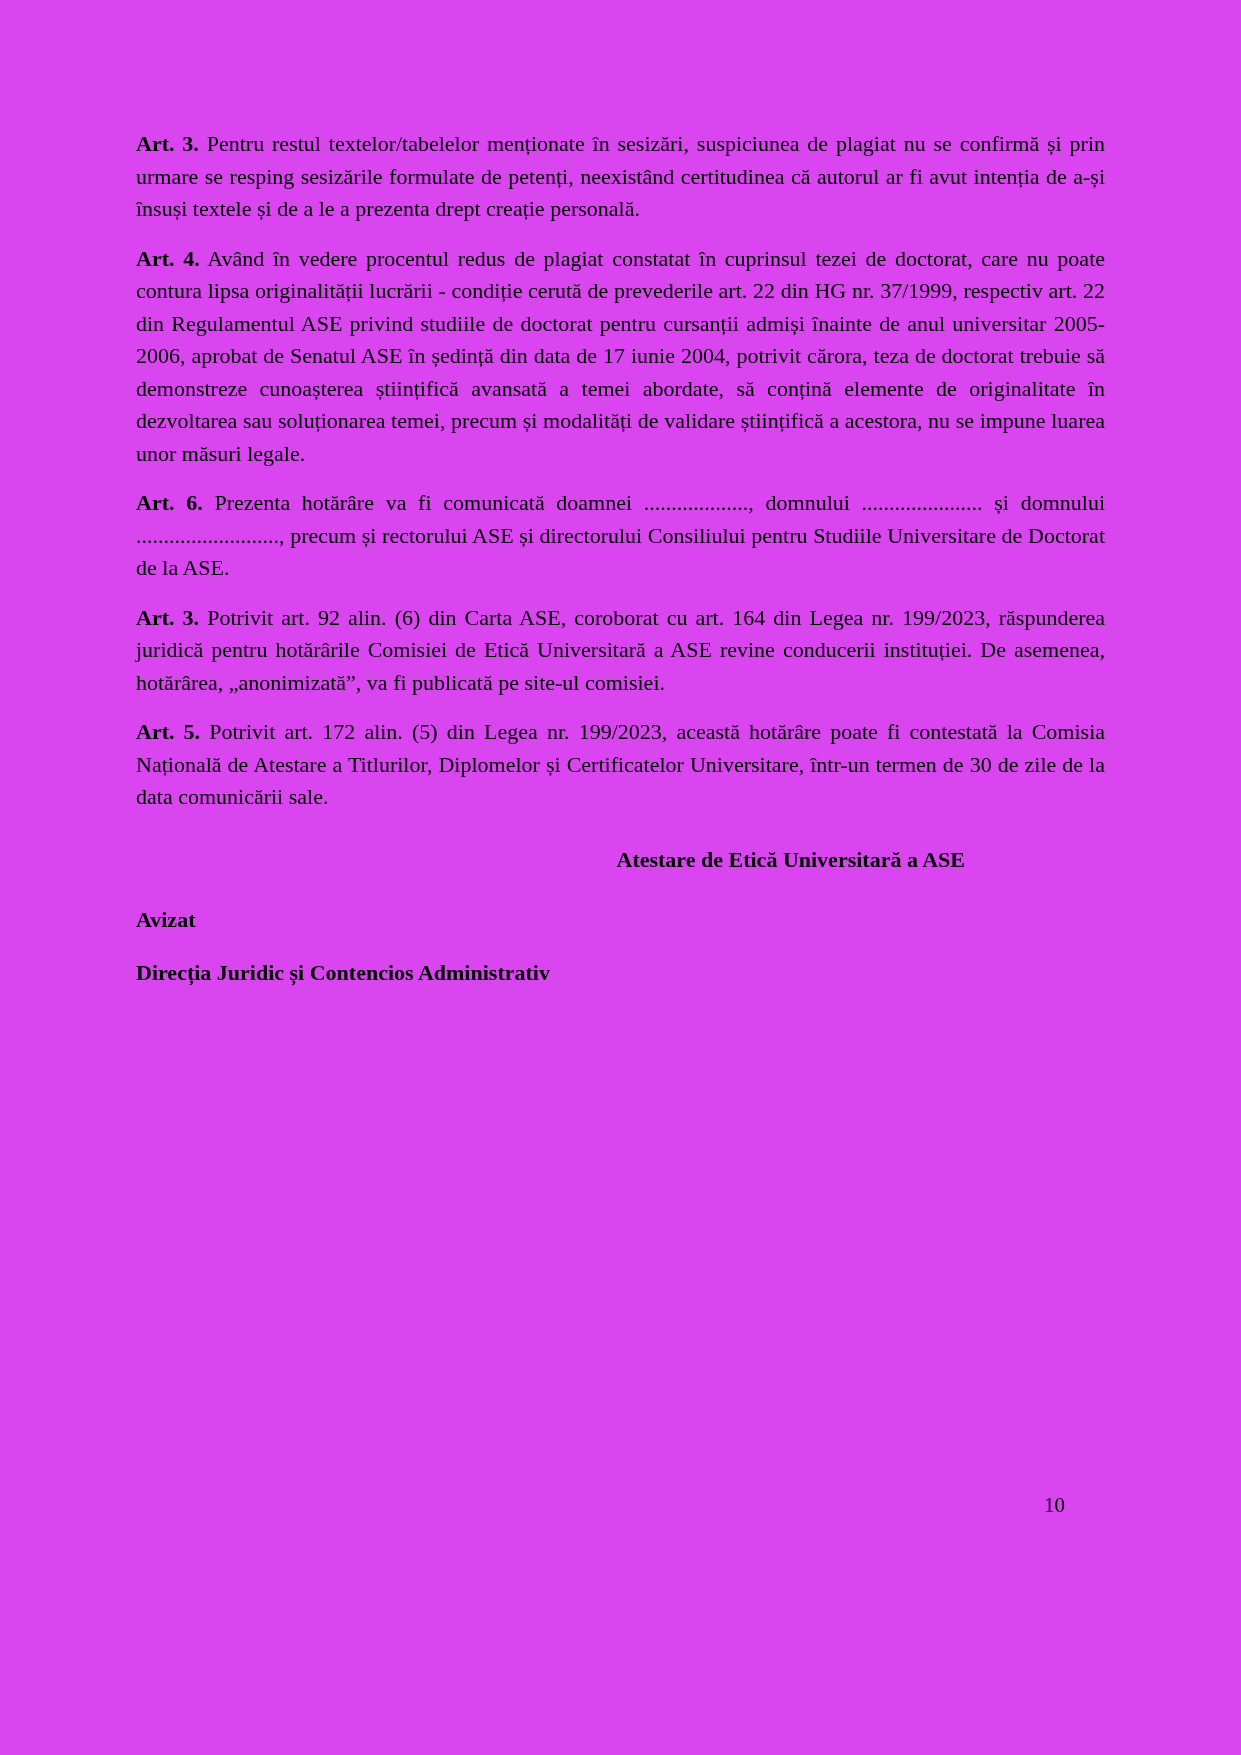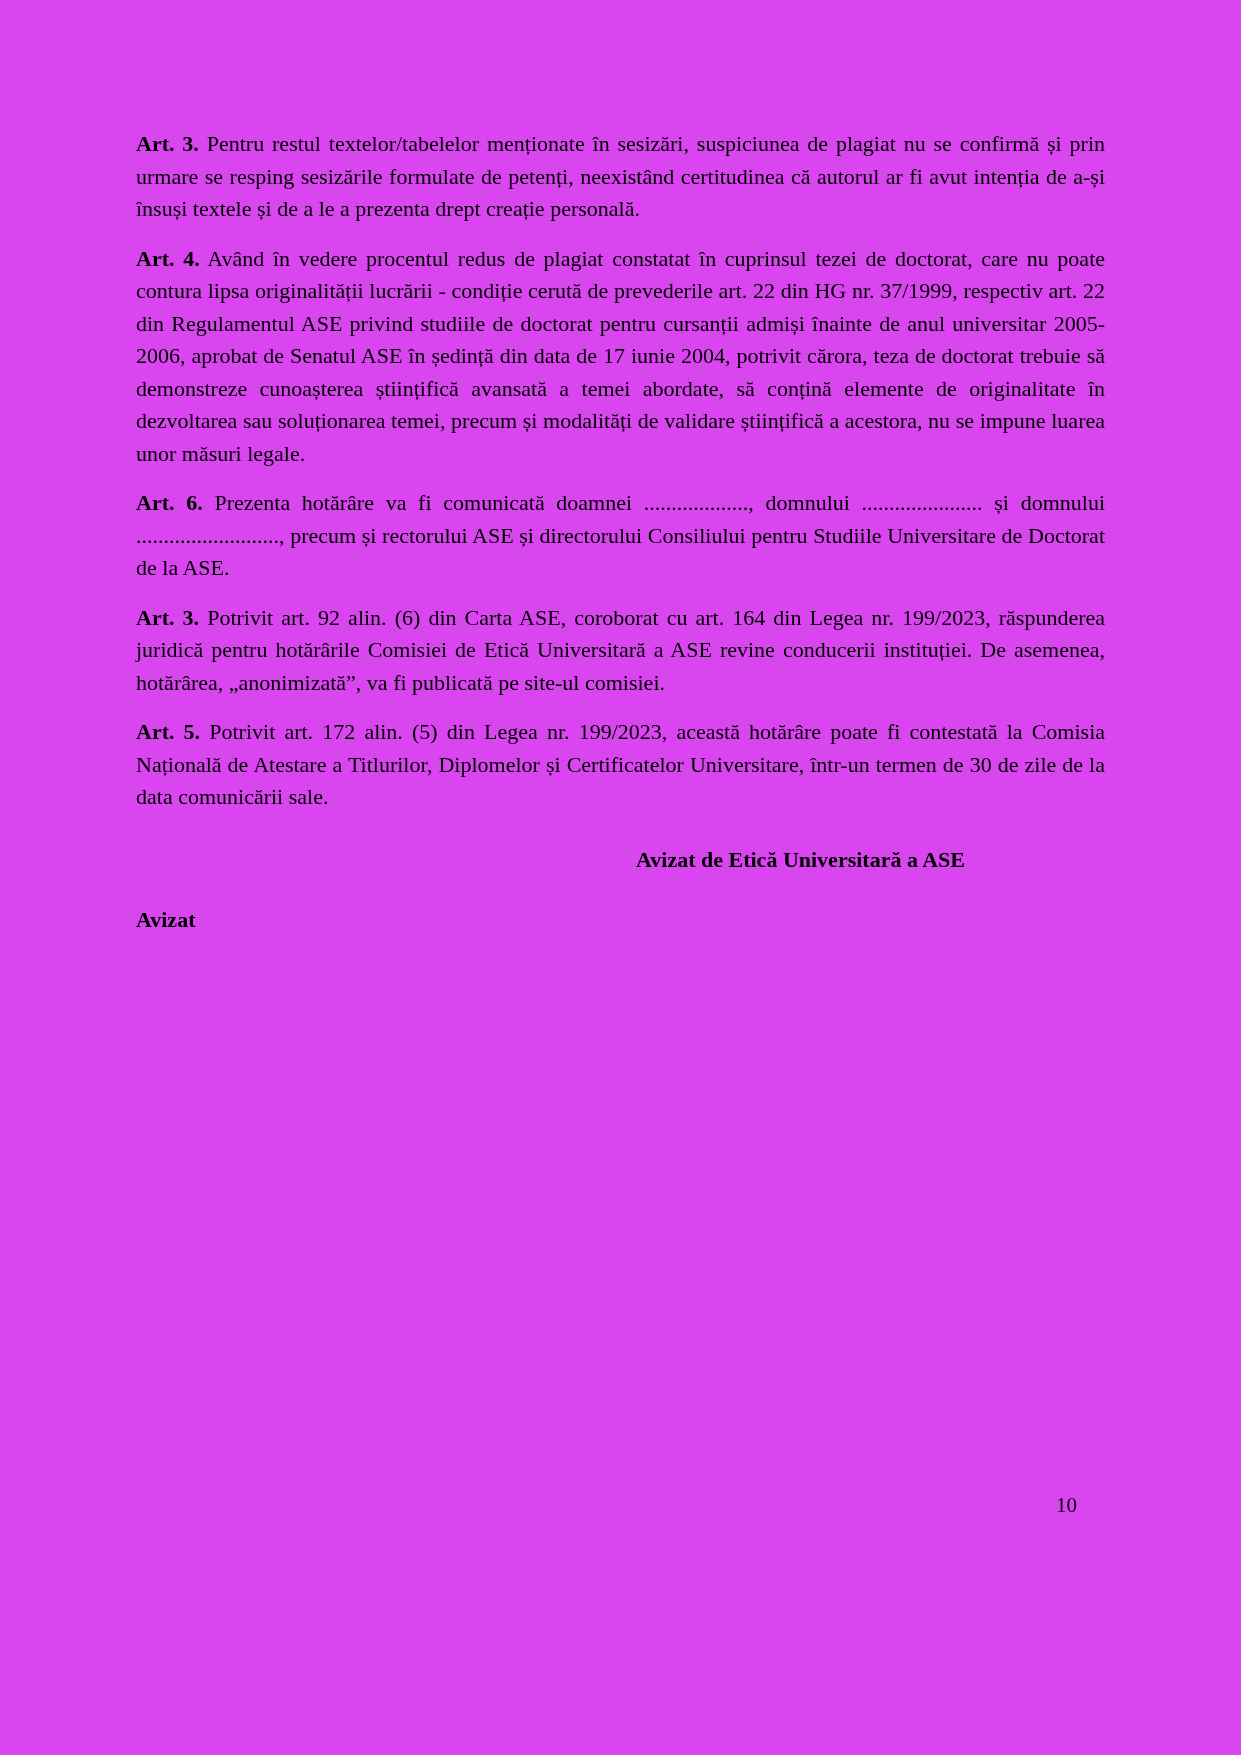--- a/index.html
+++ b/index.html
@@ -42,42 +42,43 @@
   }
   .department {
     font-size: 22px;
     line-height: 32.5px;
     font-weight: bold;
     margin-top: 20px;
   }
   .page-number {
     position: absolute;
     top: 1492px;
-    right: 164px;
+    right: 176px;
     font-size: 21px;
     line-height: 26px;
   }
 </style>
 </head>
 <body>
 
 <div class="page">
   <div class="content">
 
     <p class="para"><strong class="art-label">Art. 3.</strong> <span>Pentru restul textelor/tabelelor menționate în sesizări, suspiciunea de plagiat nu se confirmă și prin urmare se resping sesizările formulate de petenți, neexistând certitudinea că autorul ar fi avut intenția de a-și însuși textele și de a le a prezenta drept creație personală.</span></p>
 
     <p class="para"><strong class="art-label">Art. 4.</strong> <span>Având în vedere procentul redus de plagiat constatat în cuprinsul tezei de doctorat, care nu poate contura lipsa originalității lucrării - condiție cerută de prevederile art. 22 din HG nr. 37/1999, respectiv art. 22 din Regulamentul ASE privind studiile de doctorat pentru cursanții admiși înainte de anul universitar 2005-2006, aprobat de Senatul ASE în ședință din data de 17 iunie 2004, potrivit cărora, teza de doctorat trebuie să demonstreze cunoașterea științifică avansată a temei abordate, să conțină elemente de originalitate în dezvoltarea sau soluționarea temei, precum și modalități de validare științifică a acestora, nu se impune luarea unor măsuri legale.</span></p>
 
     <p class="para"><strong class="art-label">Art. 6.</strong> <span>Prezenta hotărâre va fi comunicată doamnei ..................., domnului ...................... și domnului .........................., precum și rectorului ASE și directorului Consiliului pentru Studiile Universitare de Doctorat de la ASE.</span></p>
 
     <p class="para"><strong class="art-label">Art. 3.</strong> <span>Potrivit art. 92 alin. (6) din Carta ASE, coroborat cu art. 164 din Legea nr. 199/2023, răspunderea juridică pentru hotărârile Comisiei de Etică Universitară a ASE revine conducerii instituției. De asemenea, hotărârea, „anonimizată”, va fi publicată pe site-ul comisiei.</span></p>
 
     <p class="para"><strong class="art-label">Art. 5.</strong> <span>Potrivit art. 172 alin. (5) din Legea nr. 199/2023, această hotărâre poate fi contestată la Comisia Națională de Atestare a Titlurilor, Diplomelor și Certificatelor Universitare, într-un termen de 30 de zile de la data comunicării sale.</span></p>
 
-    <p class="signature">Avizat de Etică Universitară a ASE</p>
+    <p class="signature">Atestare de Etică Universitară a ASE</p>
 
     <p class="avizat">Avizat</p>
 
+    <p class="department">Direcția Juridic și Contencios Administrativ</p>
 
   </div>
 
   <div class="page-number">10</div>
 </div>
 
 </body></html>

